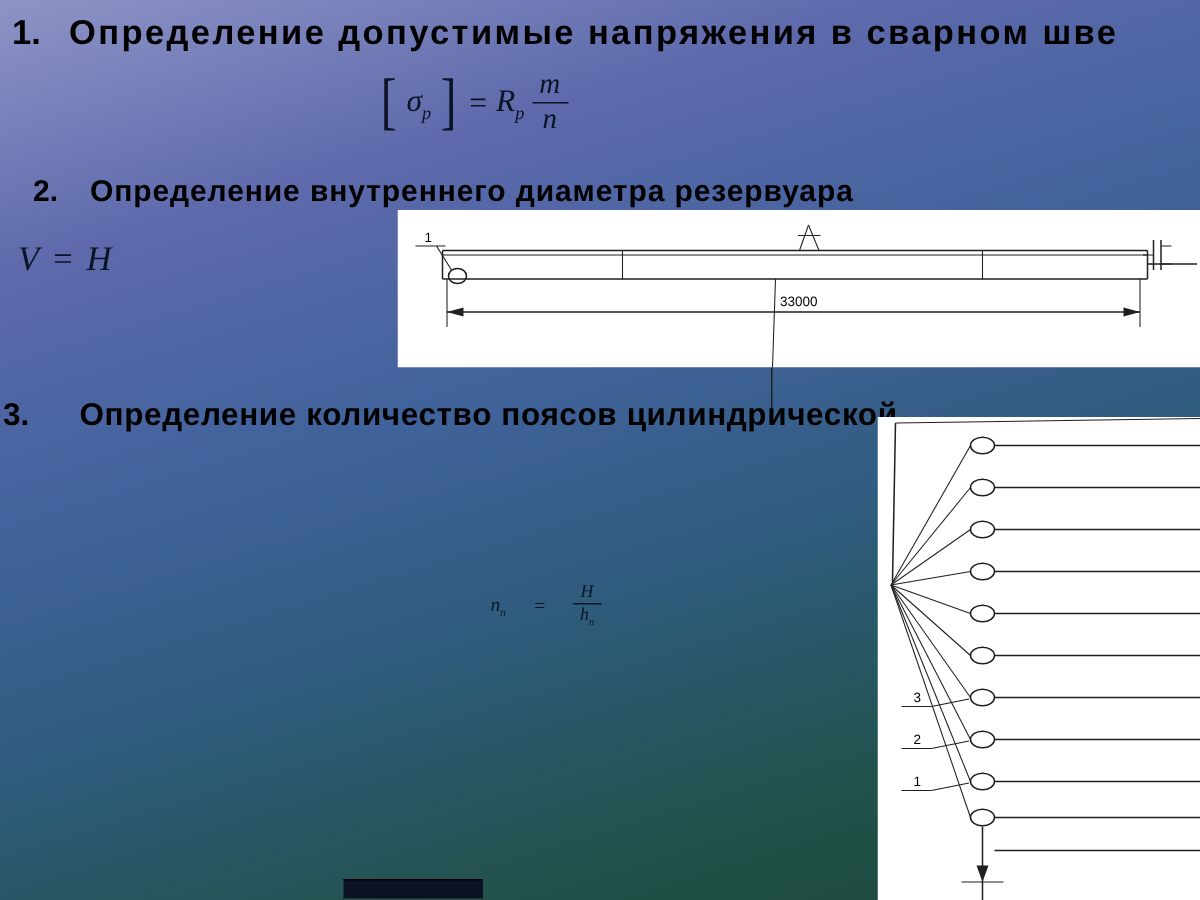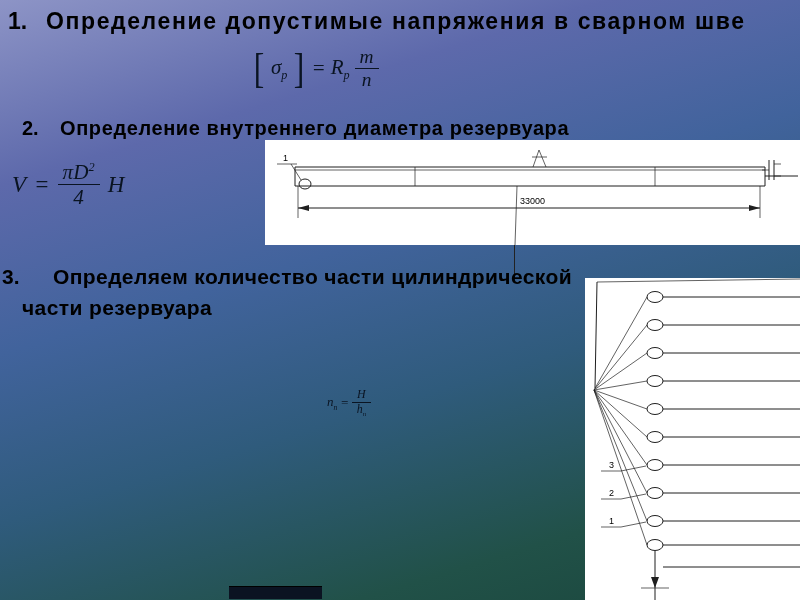--- a/index.html
+++ b/index.html
@@ -59,21 +59,21 @@
     font-size: 0.92em;
   }
   .frac .ftop { border-bottom: 1.5px solid currentColor; padding: 0 5px; }
   .frac .fbot { padding: 0 2px; }
   .f1 { left: 252px; top: 46px; font-size: 21px; gap: 5px; }
   .f1 .br {
     font-size: 42px; font-style: normal; font-weight: 300;
     line-height: 0.85; transform: scaleX(0.75);
   }
   .f2 { left: 12px; top: 160px; font-size: 23px; gap: 8px; }
-  .f3 { left: 327px; top: 388px; font-size: 13px; gap: 3px; }
+  .f3 { left: 327px; top: 388px; font-size: 13px; gap: 18px; }
 
   
   .drawing1 { position: absolute; left: 265px; top: 140px; }
   .drawing2 { position: absolute; left: 585px; top: 278px; }
   .centerline-ext {
     position: absolute; left: 514px; top: 245px;
     width: 1px; height: 34px; background: #222;
   }
   .dark-bar {
     position: absolute; left: 229px; top: 586px;
@@ -115,24 +115,20 @@
   </div>
 
   <div class="heading h2">
     <span class="num">2.</span>
     <span>Определение внутреннего диаметра резервуара</span>
   </div>
 
   <div class="formula f2">
     <span>V</span>
     <span>=</span>
-    <span class="frac">
-      <span class="ftop"><span>πD</span><sup>2</sup></span>
-      <span class="fbot">4</span>
-    </span>
     <span>H</span>
   </div>
 
   <svg class="drawing1" width="535" height="105" viewBox="0 0 535 105">
     <rect x="0" y="0" width="535" height="105" fill="#ffffff"></rect>
 
     <line class="ln" x1="30" y1="27" x2="500" y2="27"></line>
     <line class="lnt" x1="30" y1="30" x2="500" y2="30"></line>
     <line class="ln" x1="30" y1="46" x2="500" y2="46"></line>
     <line class="ln" x1="30" y1="27" x2="30" y2="46"></line>
@@ -162,23 +158,22 @@
     <line class="lnt" x1="495" y1="46" x2="495" y2="78"></line>
     <line class="ln" x1="33" y1="68" x2="495" y2="68"></line>
     <polygon class="ar" points="33,68 44,65 44,71"></polygon>
     <polygon class="ar" points="495,68 484,65 484,71"></polygon>
     <text x="255" y="64">33000</text>
   </svg>
   <div class="centerline-ext"></div>
 
   <div class="heading h3">
     <span class="num">3.</span>
-    <span>Определяем количество части цилиндрической</span>
-  </div>
-  <div class="h3b">части резервуара</div>
+    <span>Определение количество поясов цилиндрической</span>
+  </div>
 
   <div class="formula f3">
     <span><span>n</span><sub>п</sub></span>
     <span>=</span>
     <span class="frac">
       <span class="ftop">H</span>
       <span class="fbot"><span>h</span><sub>п</sub></span>
     </span>
   </div>
 

